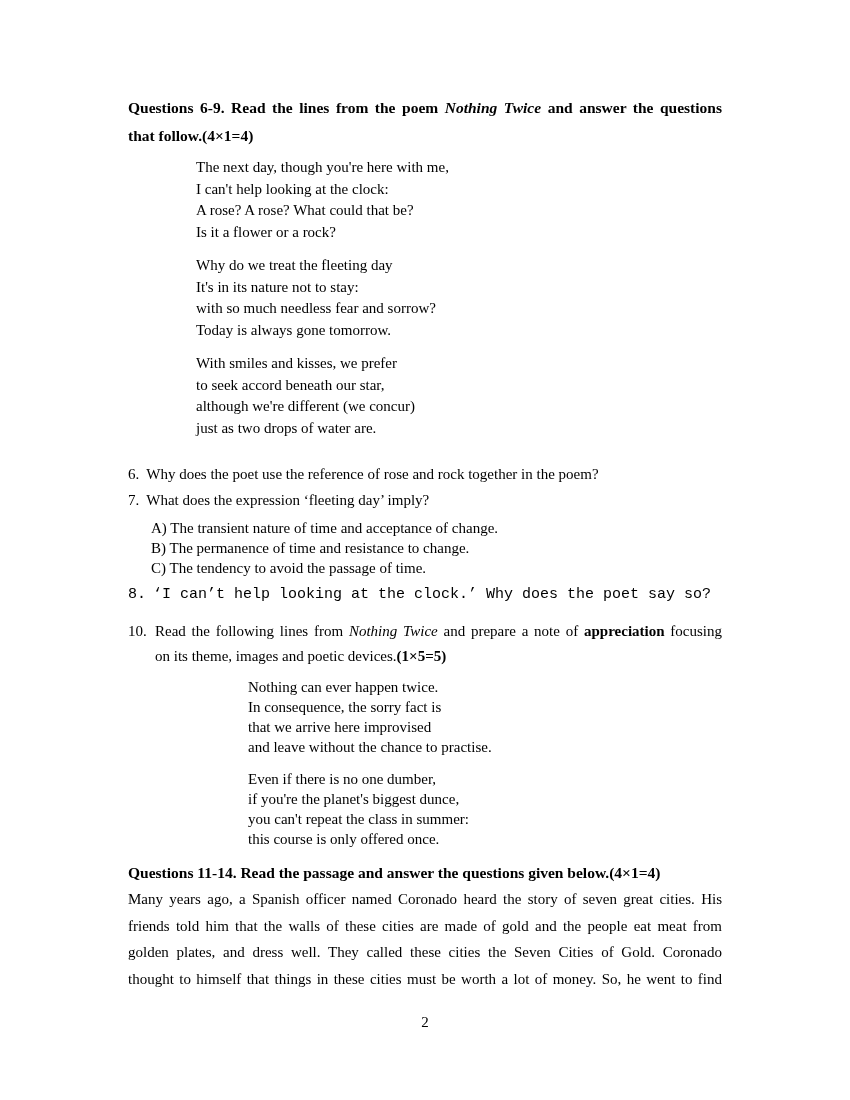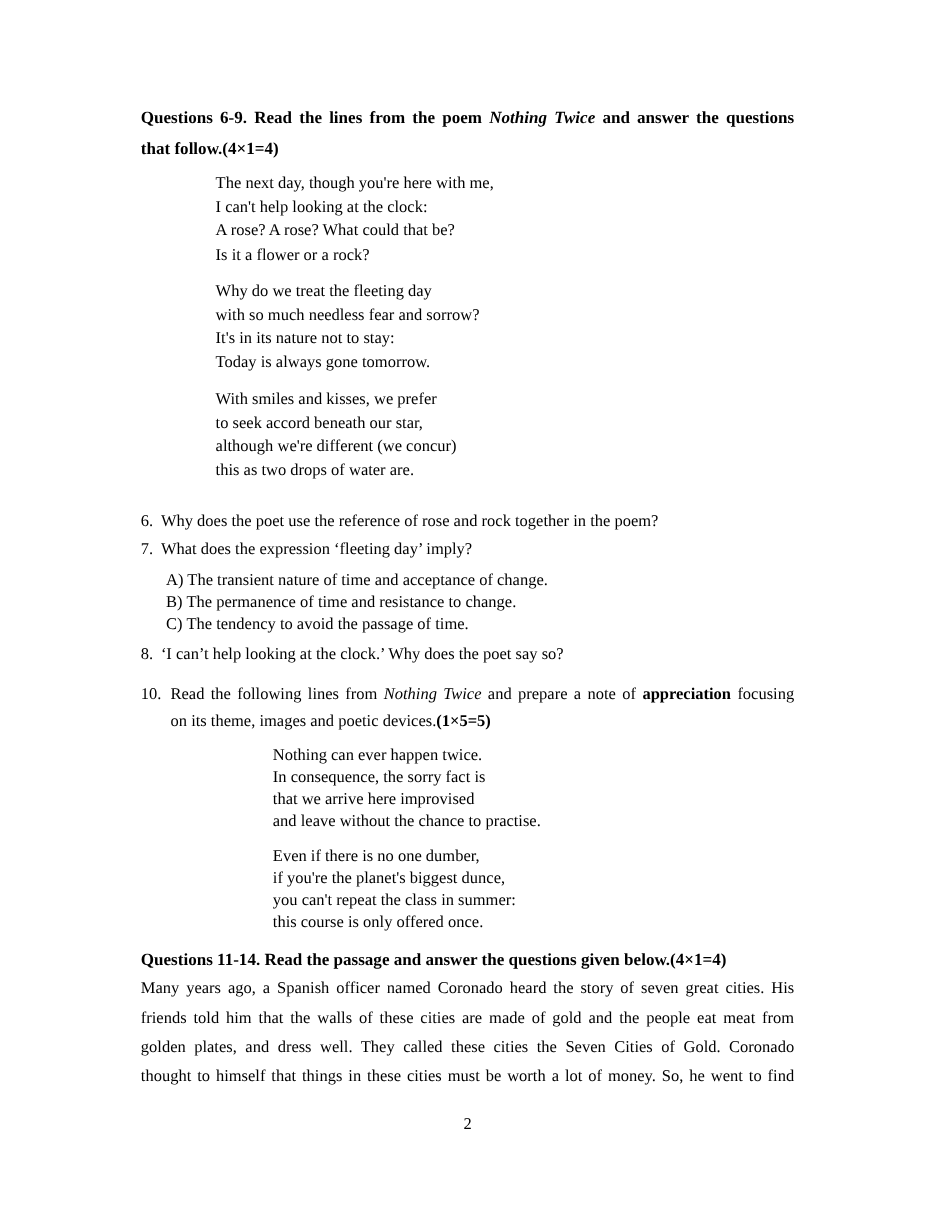--- a/index.html
+++ b/index.html
@@ -37,21 +37,21 @@
 
   .stanza { margin-left: 68px; }
   .stanza .pline { line-height: 21.5px; }
   .stanza.first { margin-top: 7px; }
   .stanza.next { margin-top: 12px; }
 
   .question { line-height: 22px; }
   .qnum { display: inline-block; margin-right: 7px; }
   .q6 { margin-top: 24px; }
   .q7 { margin-top: 4px; }
-  .q8 { margin-top: 6px; }
+  .q8 { margin-top: 6px; font-family: Liberation Mono, monospace; }
   .q9 { margin-top: 4px; }
 
   .options { margin-top: 7px; margin-left: 23px; }
   .option { line-height: 20px; }
 
   .q10 { margin-top: 13px; position: relative; }
   .q10 .qnum { position: absolute; left: 0; top: 0; line-height: 25px; }
   .q10-text { margin-left: 27px; }
   .q10-text .jline { line-height: 25px; }
   .q10-text .row { line-height: 25px; }
@@ -83,29 +83,29 @@
   </div>
 
   <div class="stanza first">
     <div class="pline">The next day, though you're here with me,</div>
     <div class="pline">I can't help looking at the clock:</div>
     <div class="pline">A rose? A rose? What could that be?</div>
     <div class="pline">Is it a flower or a rock?</div>
   </div>
   <div class="stanza next">
     <div class="pline">Why do we treat the fleeting day</div>
+    <div class="pline">It's in its nature not to stay:</div>
     <div class="pline">with so much needless fear and sorrow?</div>
-    <div class="pline">It's in its nature not to stay:</div>
     <div class="pline">Today is always gone tomorrow.</div>
   </div>
   <div class="stanza next">
     <div class="pline">With smiles and kisses, we prefer</div>
     <div class="pline">to seek accord beneath our star,</div>
     <div class="pline">although we're different (we concur)</div>
-    <div class="pline">this as two drops of water are.</div>
+    <div class="pline">just as two drops of water are.</div>
   </div>
 
   <div class="question q6">
     <span class="qnum">6.</span><span>Why does the poet use the reference of rose and rock together in the poem?</span>
   </div>
   <div class="question q7">
     <span class="qnum">7.</span><span>What does the expression ‘fleeting day’ imply?</span>
   </div>
   <div class="options">
     <div class="option">A) The transient nature of time and acceptance of change.</div>

